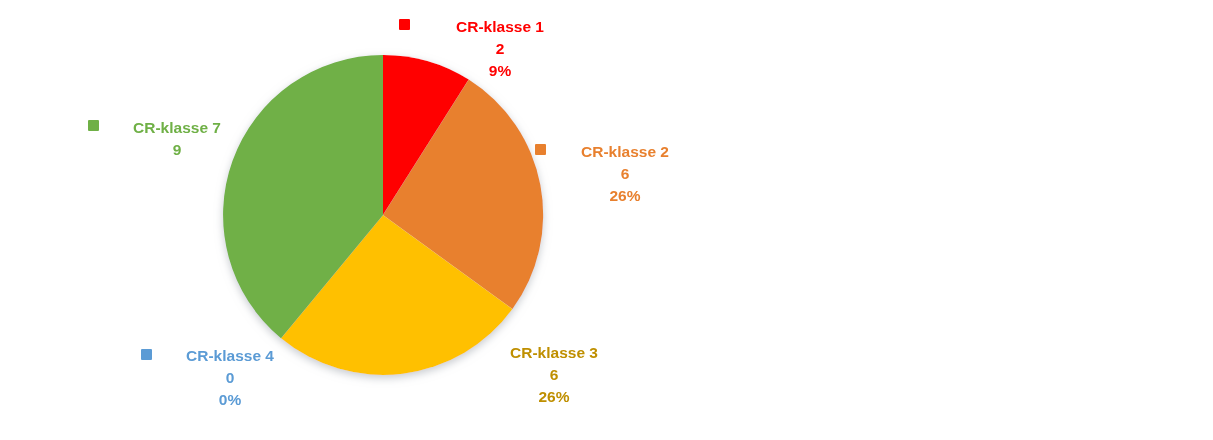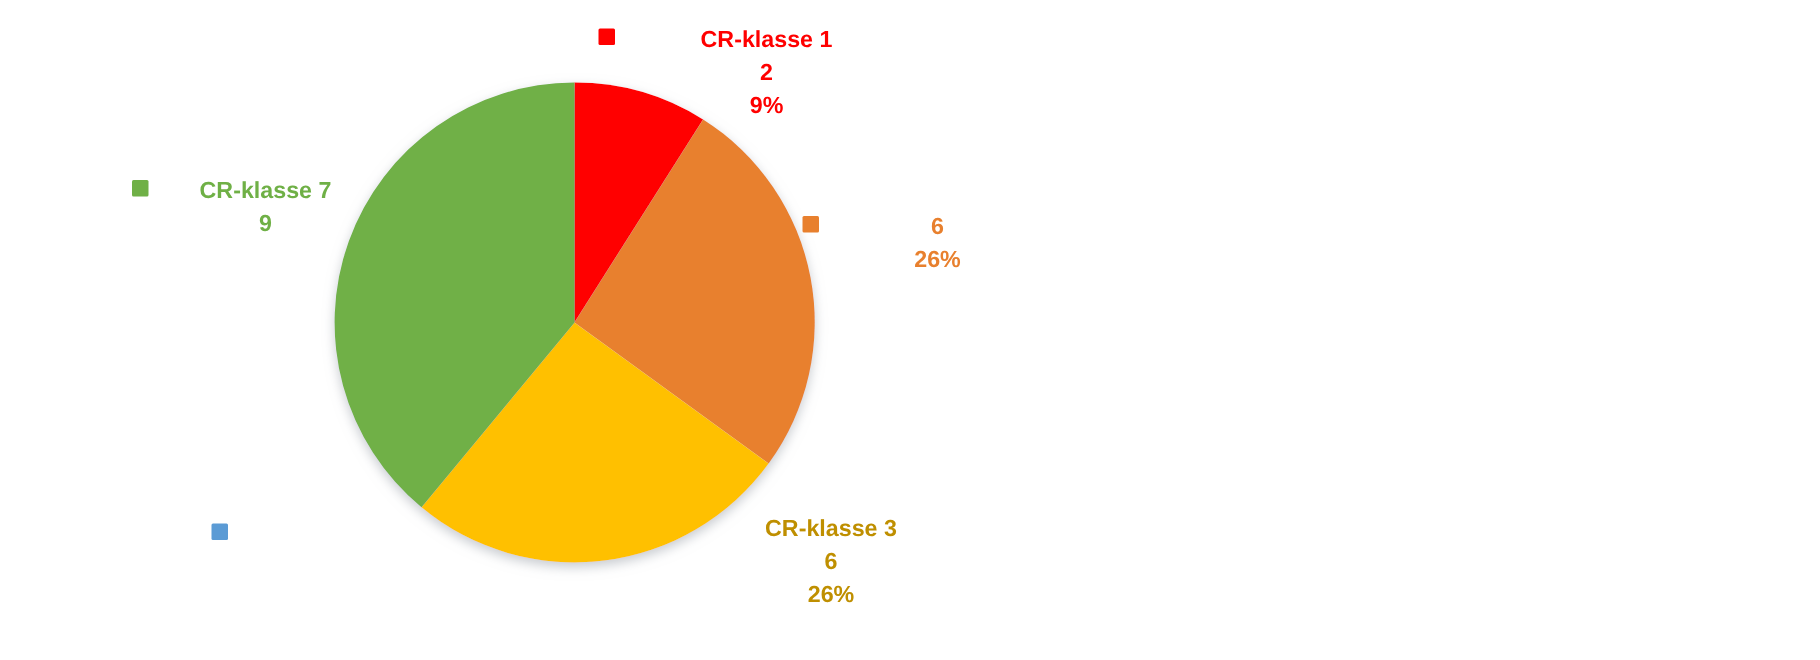--- a/index.html
+++ b/index.html
@@ -53,21 +53,21 @@
     display: block;
   }
   .marker {
     position: absolute;
     width: 11px;
     height: 11px;
     border-radius: 1px;
   }
 
   
-  #label-klasse1 { left: 451px; top: 16px; width: 120px; }
+  #label-klasse1 { left: 440px; top: 16px; width: 120px; }
   #marker-klasse1 { left: 399px; top: 19px; }
 
   #label-klasse2 { left: 565px; top: 141px; width: 120px; }
   #marker-klasse2 { left: 535px; top: 144px; }
 
   #label-klasse3 { left: 494px; top: 342px; width: 120px; }
 
   #label-klasse4 { left: 170px; top: 345px; width: 120px; }
   #marker-klasse4 { left: 141px; top: 349px; }
 
@@ -101,31 +101,37 @@
 
   <span class="marker" id="marker-klasse1" style="background:#ff0000;"></span>
   <div class="data-label" id="label-klasse1" style="color:#ff0000;">
     <span class="lbl-name">CR-klasse 1</span>
     <span class="lbl-value">2</span>
     <span class="lbl-percent">9%</span>
   </div>
 
   <span class="marker" id="marker-klasse2" style="background:#e8802e;"></span>
   <div class="data-label" id="label-klasse2" style="color:#e8802e;">
+    <span class="lbl-name">CR-klasse 2</span>
     <span class="lbl-value">6</span>
     <span class="lbl-percent">26%</span>
   </div>
 
   <div class="data-label" id="label-klasse3" style="color:#bf8f00;">
     <span class="lbl-name">CR-klasse 3</span>
     <span class="lbl-value">6</span>
     <span class="lbl-percent">26%</span>
   </div>
 
   <span class="marker" id="marker-klasse4" style="background:#5b9bd5;"></span>
+  <div class="data-label" id="label-klasse4" style="color:#5b9bd5;">
+    <span class="lbl-name">CR-klasse 4</span>
+    <span class="lbl-value">0</span>
+    <span class="lbl-percent">0%</span>
+  </div>
 
   <span class="marker" id="marker-klasse5" style="background:#6fb046;"></span>
   <div class="data-label" id="label-klasse5" style="color:#6fb046;">
     <span class="lbl-name">CR-klasse 7</span>
     <span class="lbl-value">9</span>
   </div>
 
 </div>
 
 </body></html>

